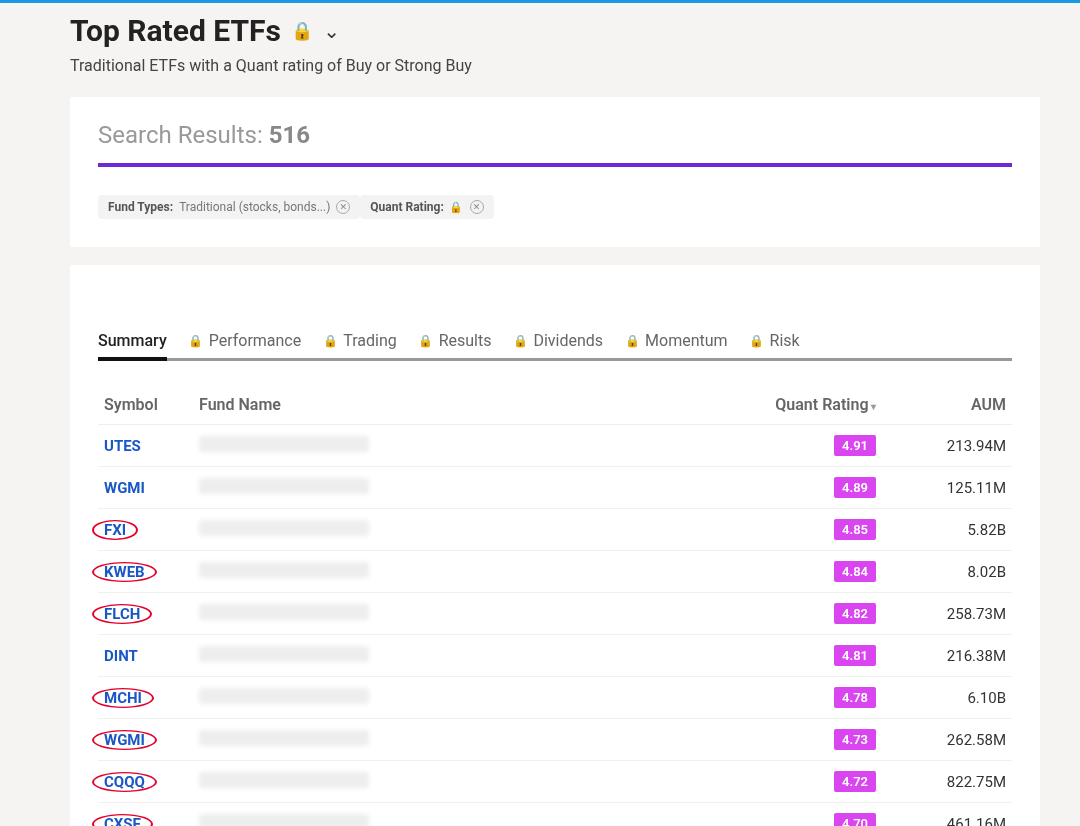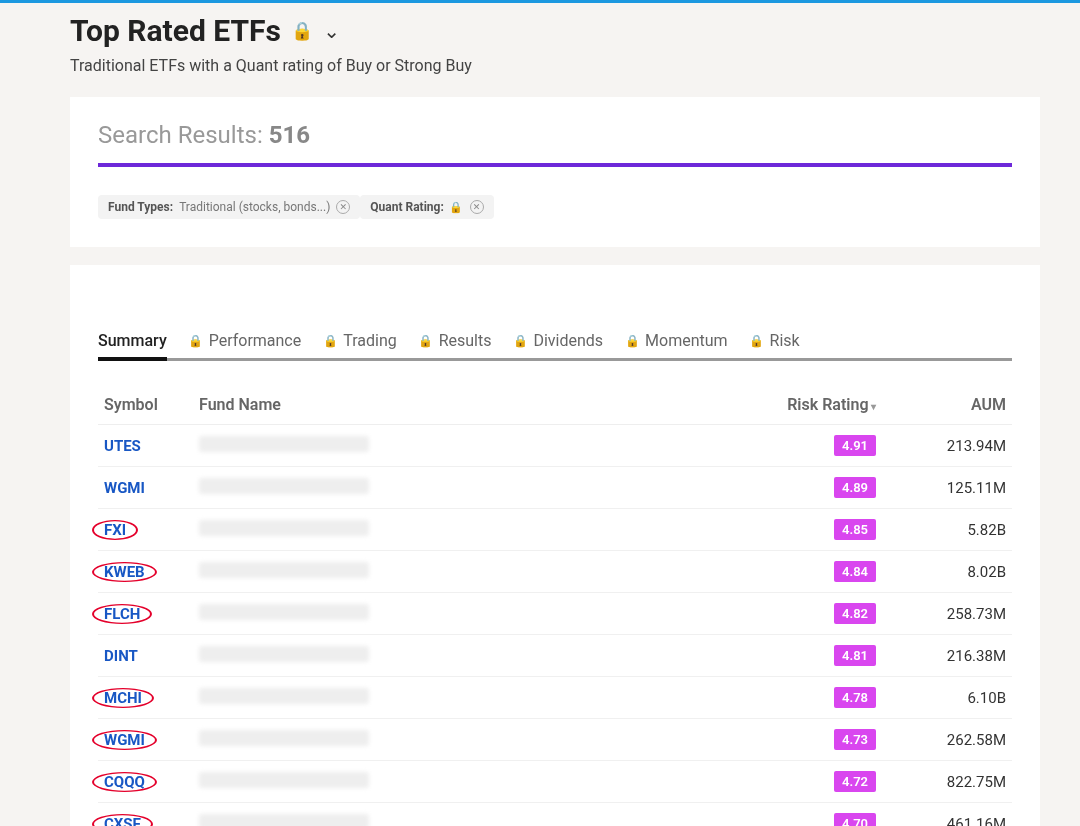--- a/index.html
+++ b/index.html
@@ -178,21 +178,21 @@
       <colgroup>
         <col class="col-sym">
           <col class="col-name">
           <col class="col-rating">
           <col class="col-aum">
       </colgroup>
       <thead>
         <tr>
           <th>Symbol</th>
           <th>Fund Name</th>
-          <th class="right sort">Risk Rating</th>
+          <th class="right sort">Quant Rating</th>
           <th class="right">AUM</th>
         </tr>
       </thead>
       <tbody id="rows-body">
           <tr>
             <td><span class="sym-wrap"><a class="sym">UTES</a></span></td>
             <td><span class="fund-blur"></span></td>
             <td class="right"><span class="rating-badge">4.91</span></td>
             <td class="right aum">213.94M</td>
           </tr>

